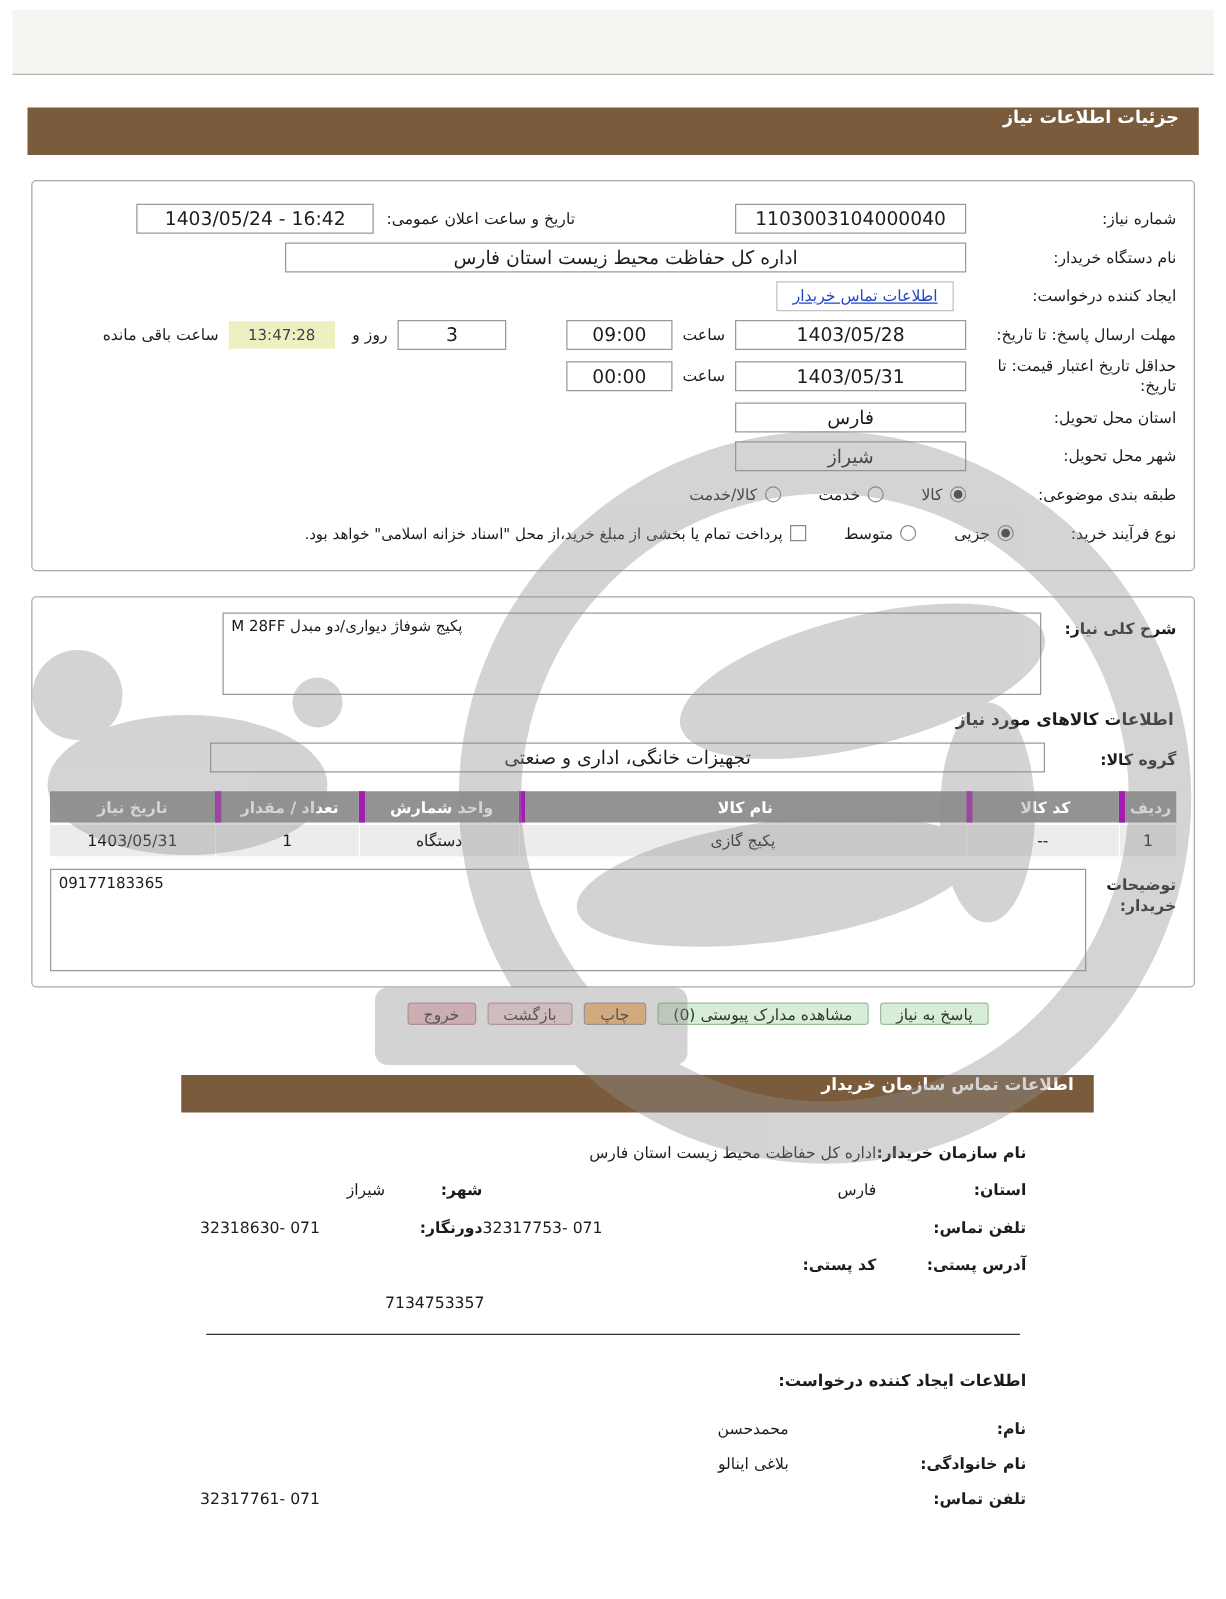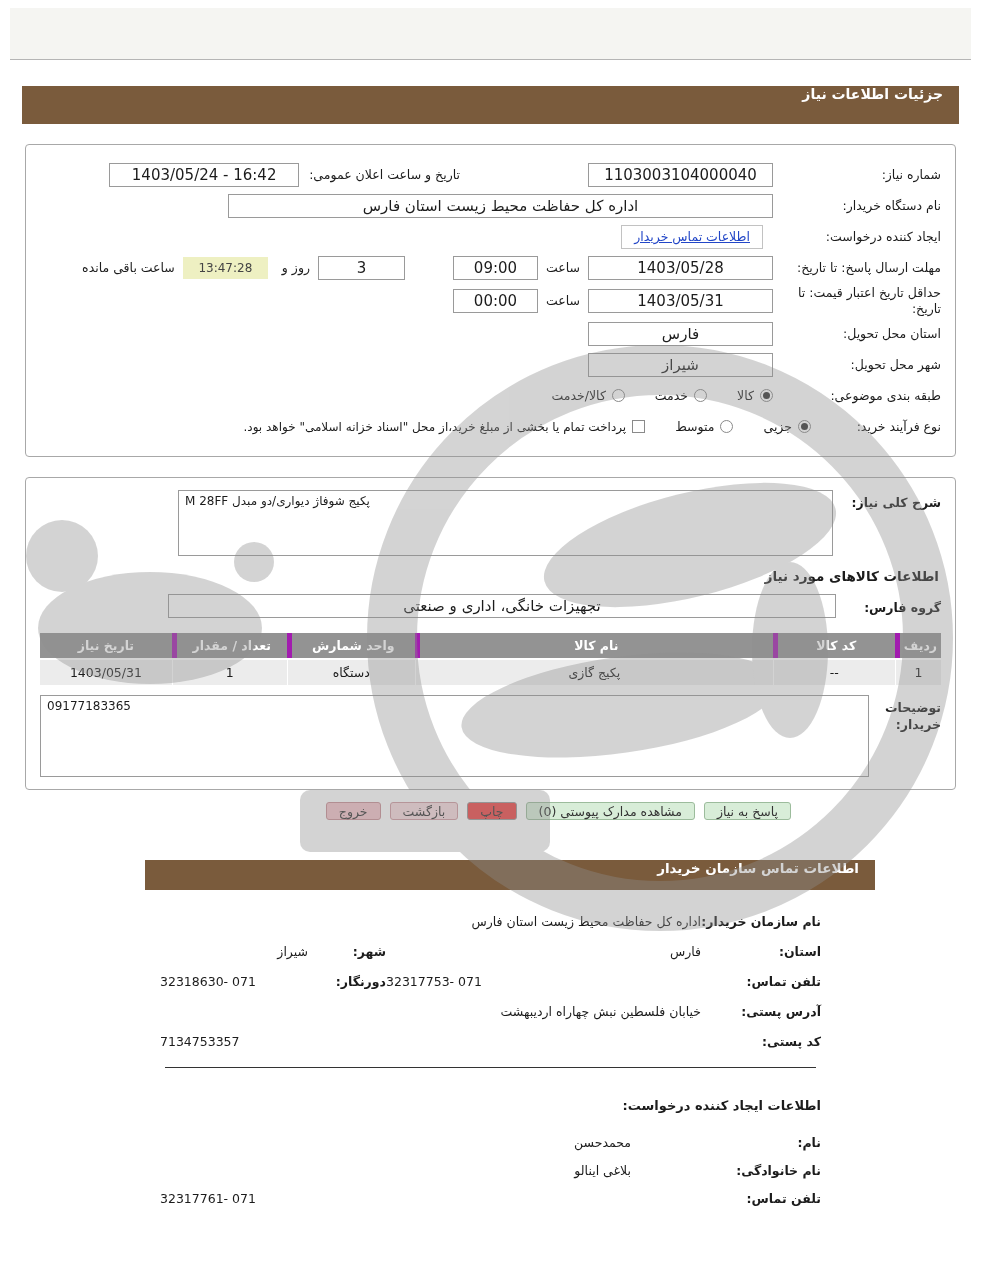--- a/index.html
+++ b/index.html
@@ -95,21 +95,21 @@
   .goods-table td:last-child { border-left:none; }
 
   .btnrow { margin:12px 25px 0; padding-right:165px; display:flex; gap:9px; }
   .btn {
     height:18px; border:1px solid #999; border-radius:3px;
     display:flex; align-items:center; justify-content:center;
     font-family:"DejaVu Sans", sans-serif; font-size:12.5px; color:#333;
     padding:0 12px; cursor:pointer; white-space:nowrap;
   }
   .btn-green { background:#d8edd8; border-color:#9cbc9c; }
-  .btn-white { background:#ef4444; }
+  .btn-white { background:#fdba74; }
   .btn-pink-light { background:#f7d9dc; border-color:#cf9aa0; }
   .btn-pink { background:#f3c3c9; border-color:#c98f96; }
 
   .contact {
     margin:24px 160px 0;
     display:grid; grid-template-columns:120px 315px 78px 1fr;
     row-gap:15px; align-items:center;
   }
   .clabel { font-weight:bold; white-space:nowrap; }
   .cval { white-space:nowrap; }
@@ -218,21 +218,21 @@
 <div class="panel">
 
   <div class="drow">
     <div class="dlabel">شرح کلی نیاز:</div>
     <div class="txtarea txt-desc">پکیج شوفاژ دیواری/دو مبدل M 28FF</div>
   </div>
 
   <div class="section-title">اطلاعات کالاهای مورد نیاز</div>
 
   <div class="drow grp">
-    <div class="dlabel dlabel-grp">گروه فارس:</div>
+    <div class="dlabel dlabel-grp">گروه کالا:</div>
     <div class="inp w668">تجهیزات خانگی، اداری و صنعتی</div>
   </div>
 
   <table class="goods-table">
     <colgroup>
       <col style="width:42px">
         <col style="width:122px">
         <col style="width:358px">
       <col style="width:128px">
         <col style="width:115px">
@@ -287,21 +287,20 @@
   <div class="cval">فارس</div>
   <div class="clabel">شهر:</div>
   <div class="cval">شیراز</div>
 
   <div class="clabel">تلفن تماس:</div>
   <div class="cval ltr">32317753- 071</div>
   <div class="clabel">دورنگار:</div>
   <div class="cval ltr">32318630- 071</div>
 
   <div class="clabel">آدرس پستی:</div>
-  <div class="cval span3">خیابان فلسطین نبش چهاراه اردیبهشت</div>
 
   <div class="clabel">کد پستی:</div>
   <div class="cval span3 ltr">7134753357</div>
 </div>
 
 <hr class="sep">
 
 <div class="creator">
   <div class="creator-title">اطلاعات ایجاد کننده درخواست:</div>
   <div class="crow">

